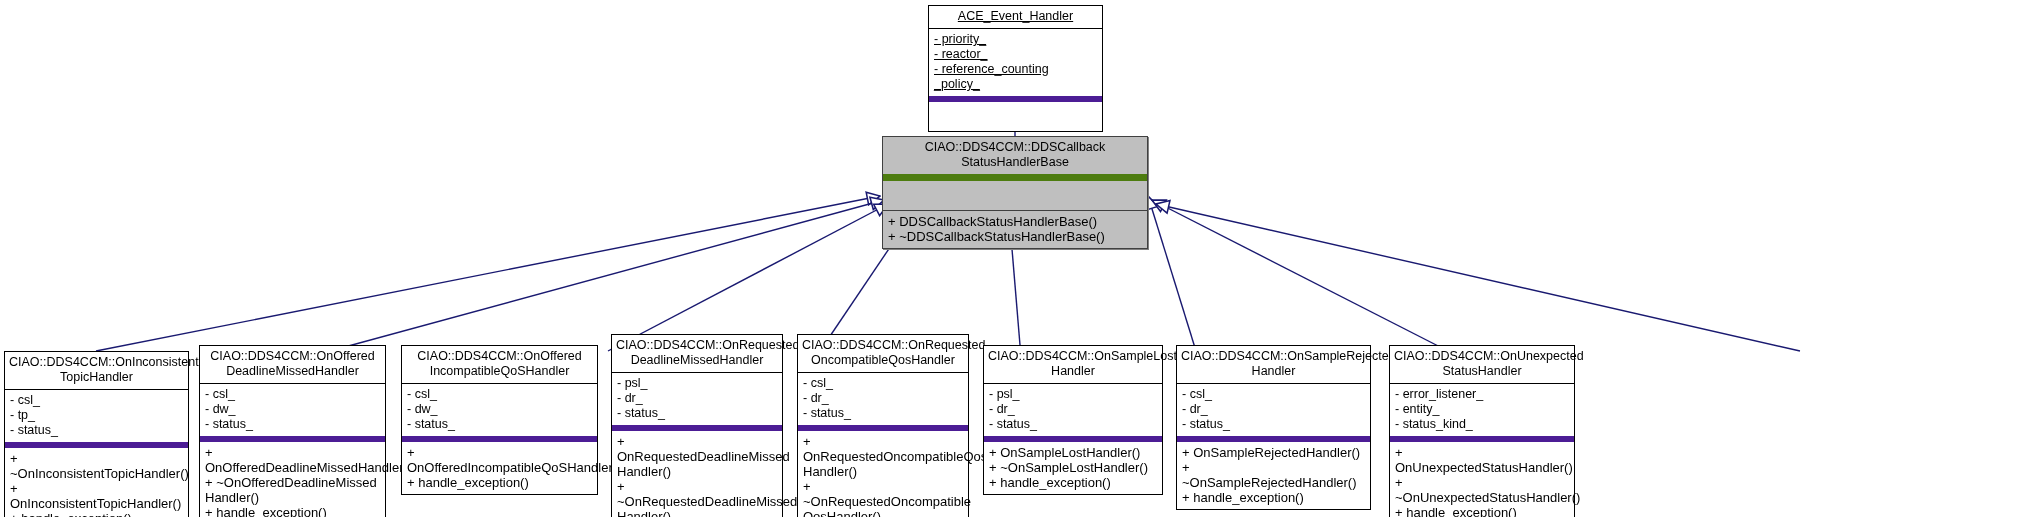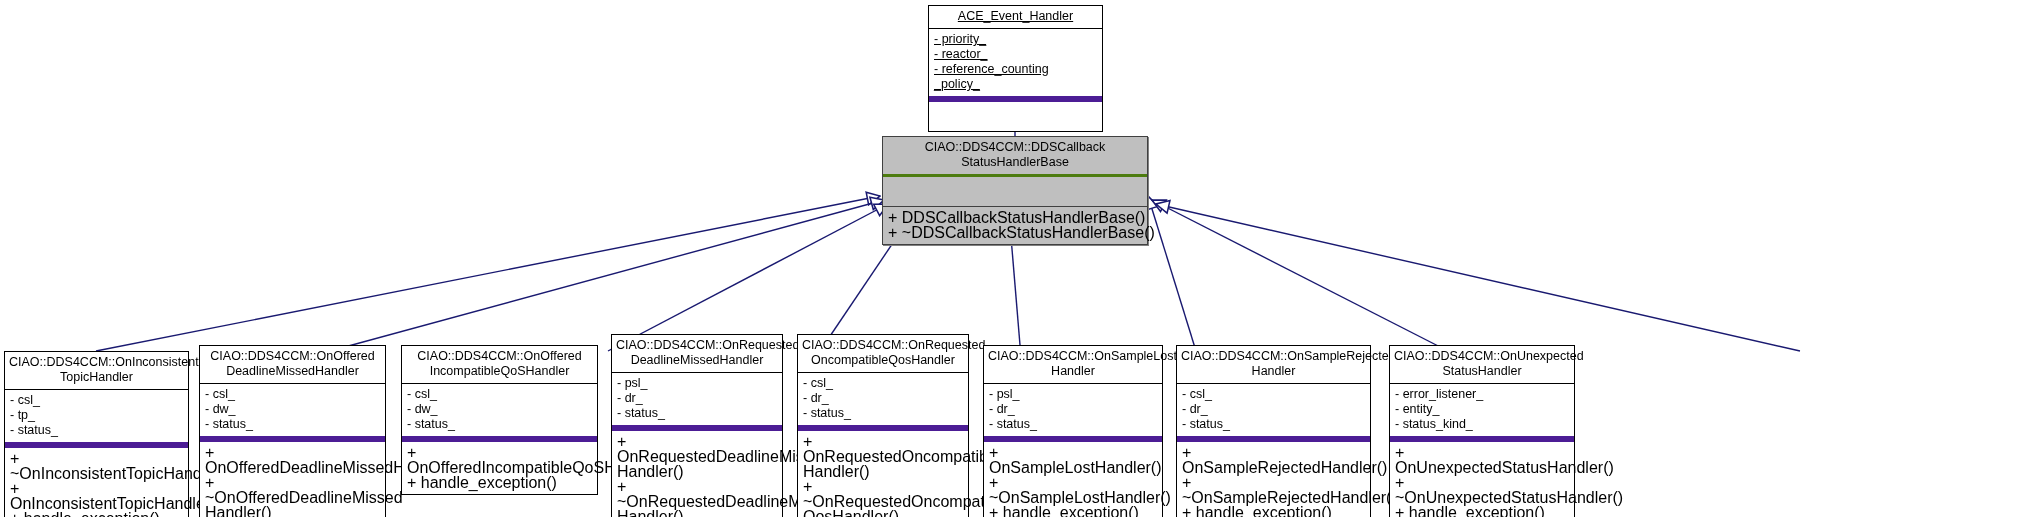--- a/index.html
+++ b/index.html
@@ -41,35 +41,35 @@
   .uml-title {
     text-align: center;
     font-size: 12.5px;
     line-height: 15px;
     color: #000000;
     padding: 3px 4px 4px 4px;
     border-bottom: 1px solid #000000;
     white-space: pre-line;
   }
   .uml-box.highlight .uml-title {
-    border-bottom: 3px solid #4d7c0f;
+    border-bottom: 7px solid #4d7c0f;
   }
   .uml-attrs {
     font-size: 12.5px;
     line-height: 15px;
     color: #000000;
     padding: 3px 5px 4px 5px;
     border-bottom: 6px solid #4c1d95;
     min-height: 14px;
   }
   .uml-box.highlight .uml-attrs {
     border-bottom: 1px solid #404040;
   }
   .uml-ops {
-    font-size: 16px;
+    font-size: 13px;
     line-height: 15px;
     color: #000000;
     padding: 3px 5px 4px 5px;
   }
   .uml-line {
     white-space: nowrap;
   }
   .uml-line.wrap {
     white-space: normal;
   }

